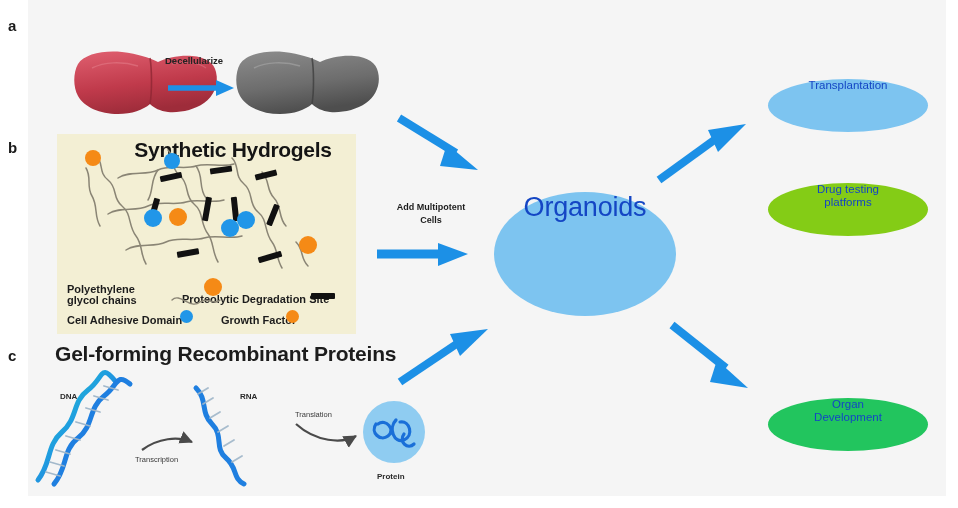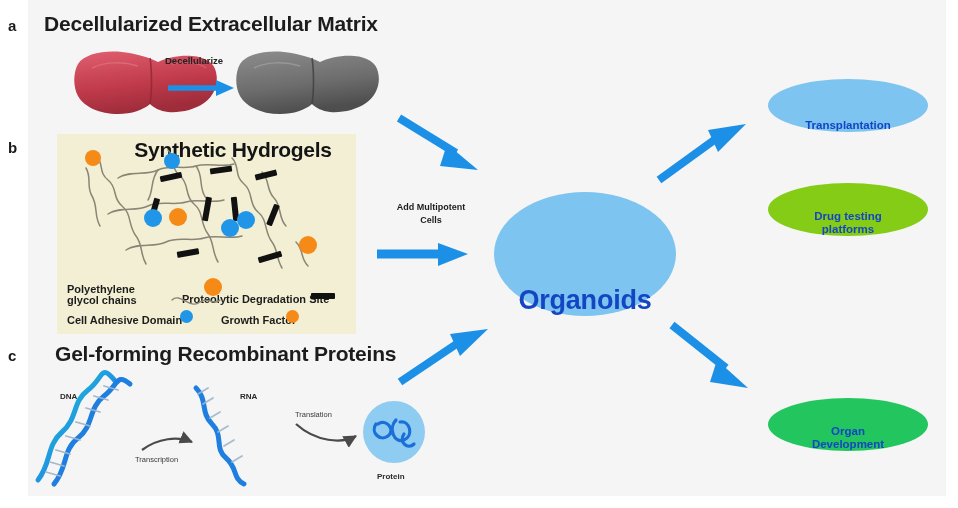--- a/index.html
+++ b/index.html
@@ -79,25 +79,25 @@
   .sw-bar {
     position: absolute;
     background: #111111;
     border-radius: 1px;
   }
   
   .ellipse {
     position: absolute;
     border-radius: 50%;
     display: flex;
-    align-items: flex-end;
+    align-items: flex-start;
     justify-content: center;
     text-align: center;
     color: #1446c4;
-    font-weight: bold;
+    font-weight: normal;
     line-height: 1.15;
   }
   .ellipse-center {
     font-size: 27px;
     letter-spacing: -0.2px;
   }
   .ellipse-out {
     font-size: 11.5px;
   }
   .arrow-label {
@@ -131,21 +131,20 @@
   }
 </style>
 </head>
 <body>
 
 <div id="figure">
 
   <div class="canvas"></div>
 
   <div class="panel-letter" style="left:8px; top:18px;">a</div>
-  <div class="panel-title" style="left:44px; top:13px; font-size:21px;">Decellularized Extracellular Matrix</div>
 
   <div class="panel-letter" style="left:8px; top:140px;">b</div>
 
   <div class="hydrogel-panel">
     <div class="hydrogel-title">Synthetic Hydrogels</div>
 
     <div class="hg-legend" style="left:10px; top:148px;">Polyethylene</div>
     <div class="hg-legend" style="left:10px; top:159px;">glycol chains</div>
     <div class="hg-legend" style="left:125px; top:158px;">Proteolytic Degradation Site</div>
     <div class="sw-bar" style="left:254px; top:159px; width:24px; height:6px;"></div>

